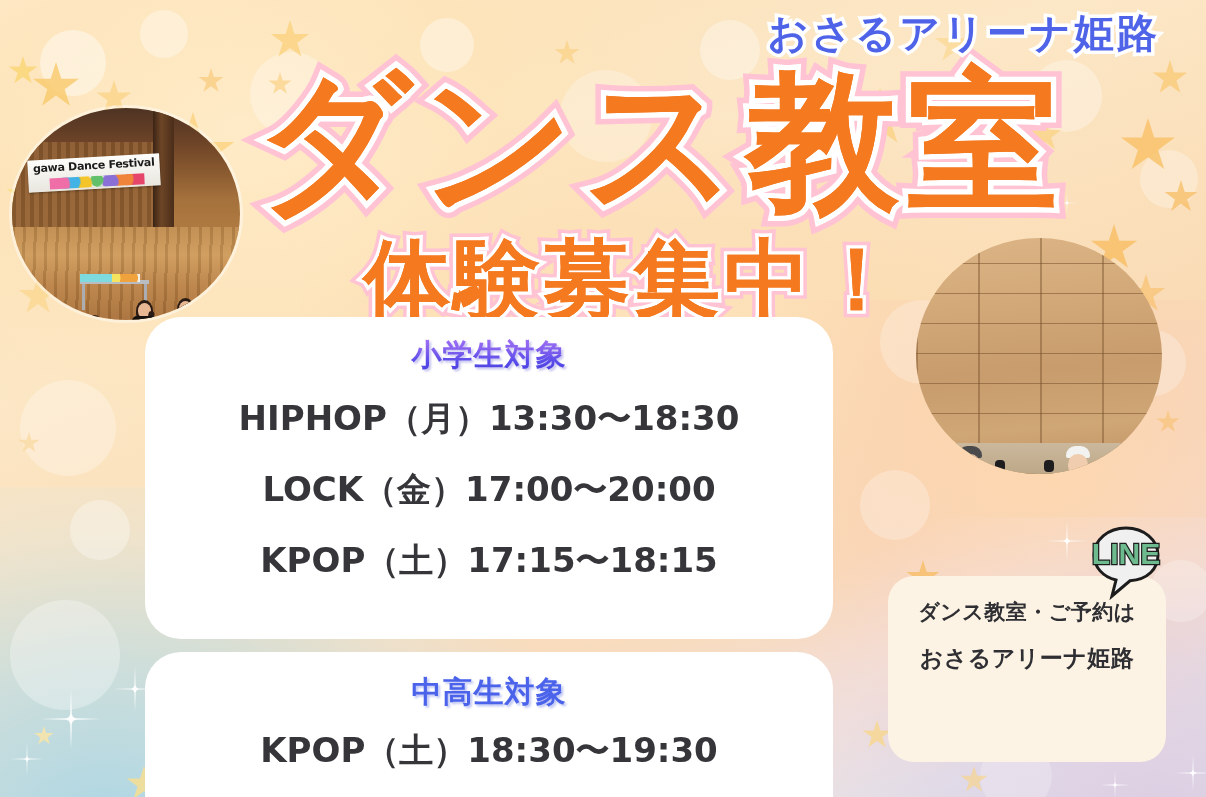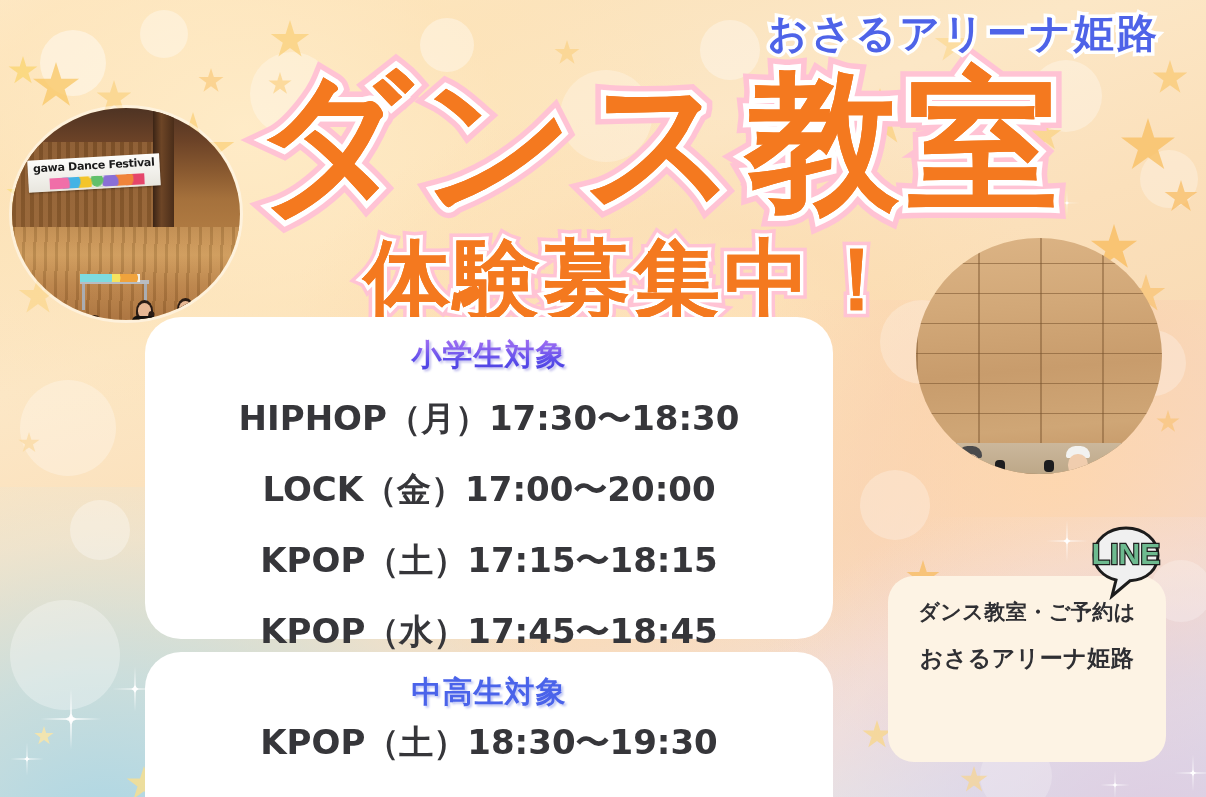--- a/index.html
+++ b/index.html
@@ -221,21 +221,21 @@
     color:#4a63ea;
     filter:drop-shadow(2px 2px 1px rgba(70,90,220,0.35));
   }
   .sched-line {
     text-align:center; font-weight:bold; color:#36363a;
     font-size:34px; letter-spacing:0px; white-space:nowrap;
   }
   .card-primary .rows { padding-top:21px; }
   .card-primary .sched-line { margin-top:25px; }
   .card-secondary .rows { padding-top:23px; }
-  .card-secondary .sched-line { margin-top:12px; }
+  .card-secondary .sched-line { margin-top:20px; }
 
   
   .contact-box {
     position:absolute; left:888px; top:576px; width:278px; height:186px;
     background:#fdf3e4; border-radius:26px; z-index:15;
     padding-top:22px;
   }
   .contact-line {
     text-align:center; font-weight:bold; color:#2f2f33;
     font-size:21px; line-height:1.38; letter-spacing:0.5px; white-space:nowrap;
@@ -400,24 +400,23 @@
   <div class="title-main-inner">ダンス教室</div>
   <div class="title-main-top">ダンス教室</div>
 
   <div class="title-sub">体験募集中！</div>
   <div class="title-sub-inner">体験募集中！</div>
   <div class="title-sub-top">体験募集中！</div>
 
   <div class="card card-primary">
     <div class="rows">
       <div class="group-heading heading-es">小学生対象</div>
-      <div class="sched-line">HIPHOP（月）17:30〜18:30</div>
+      <div class="sched-line">HIPHOP（月）13:30〜18:30</div>
       <div class="sched-line">LOCK（金）17:00〜20:00</div>
       <div class="sched-line">KPOP（土）17:15〜18:15</div>
-      <div class="sched-line">KPOP（水）17:45〜18:45</div>
     </div>
   </div>
 
   <div class="card card-secondary">
     <div class="rows">
       <div class="group-heading heading-hs">中高生対象</div>
       <div class="sched-line">KPOP（土）18:30〜19:30</div>
     </div>
   </div>
 

